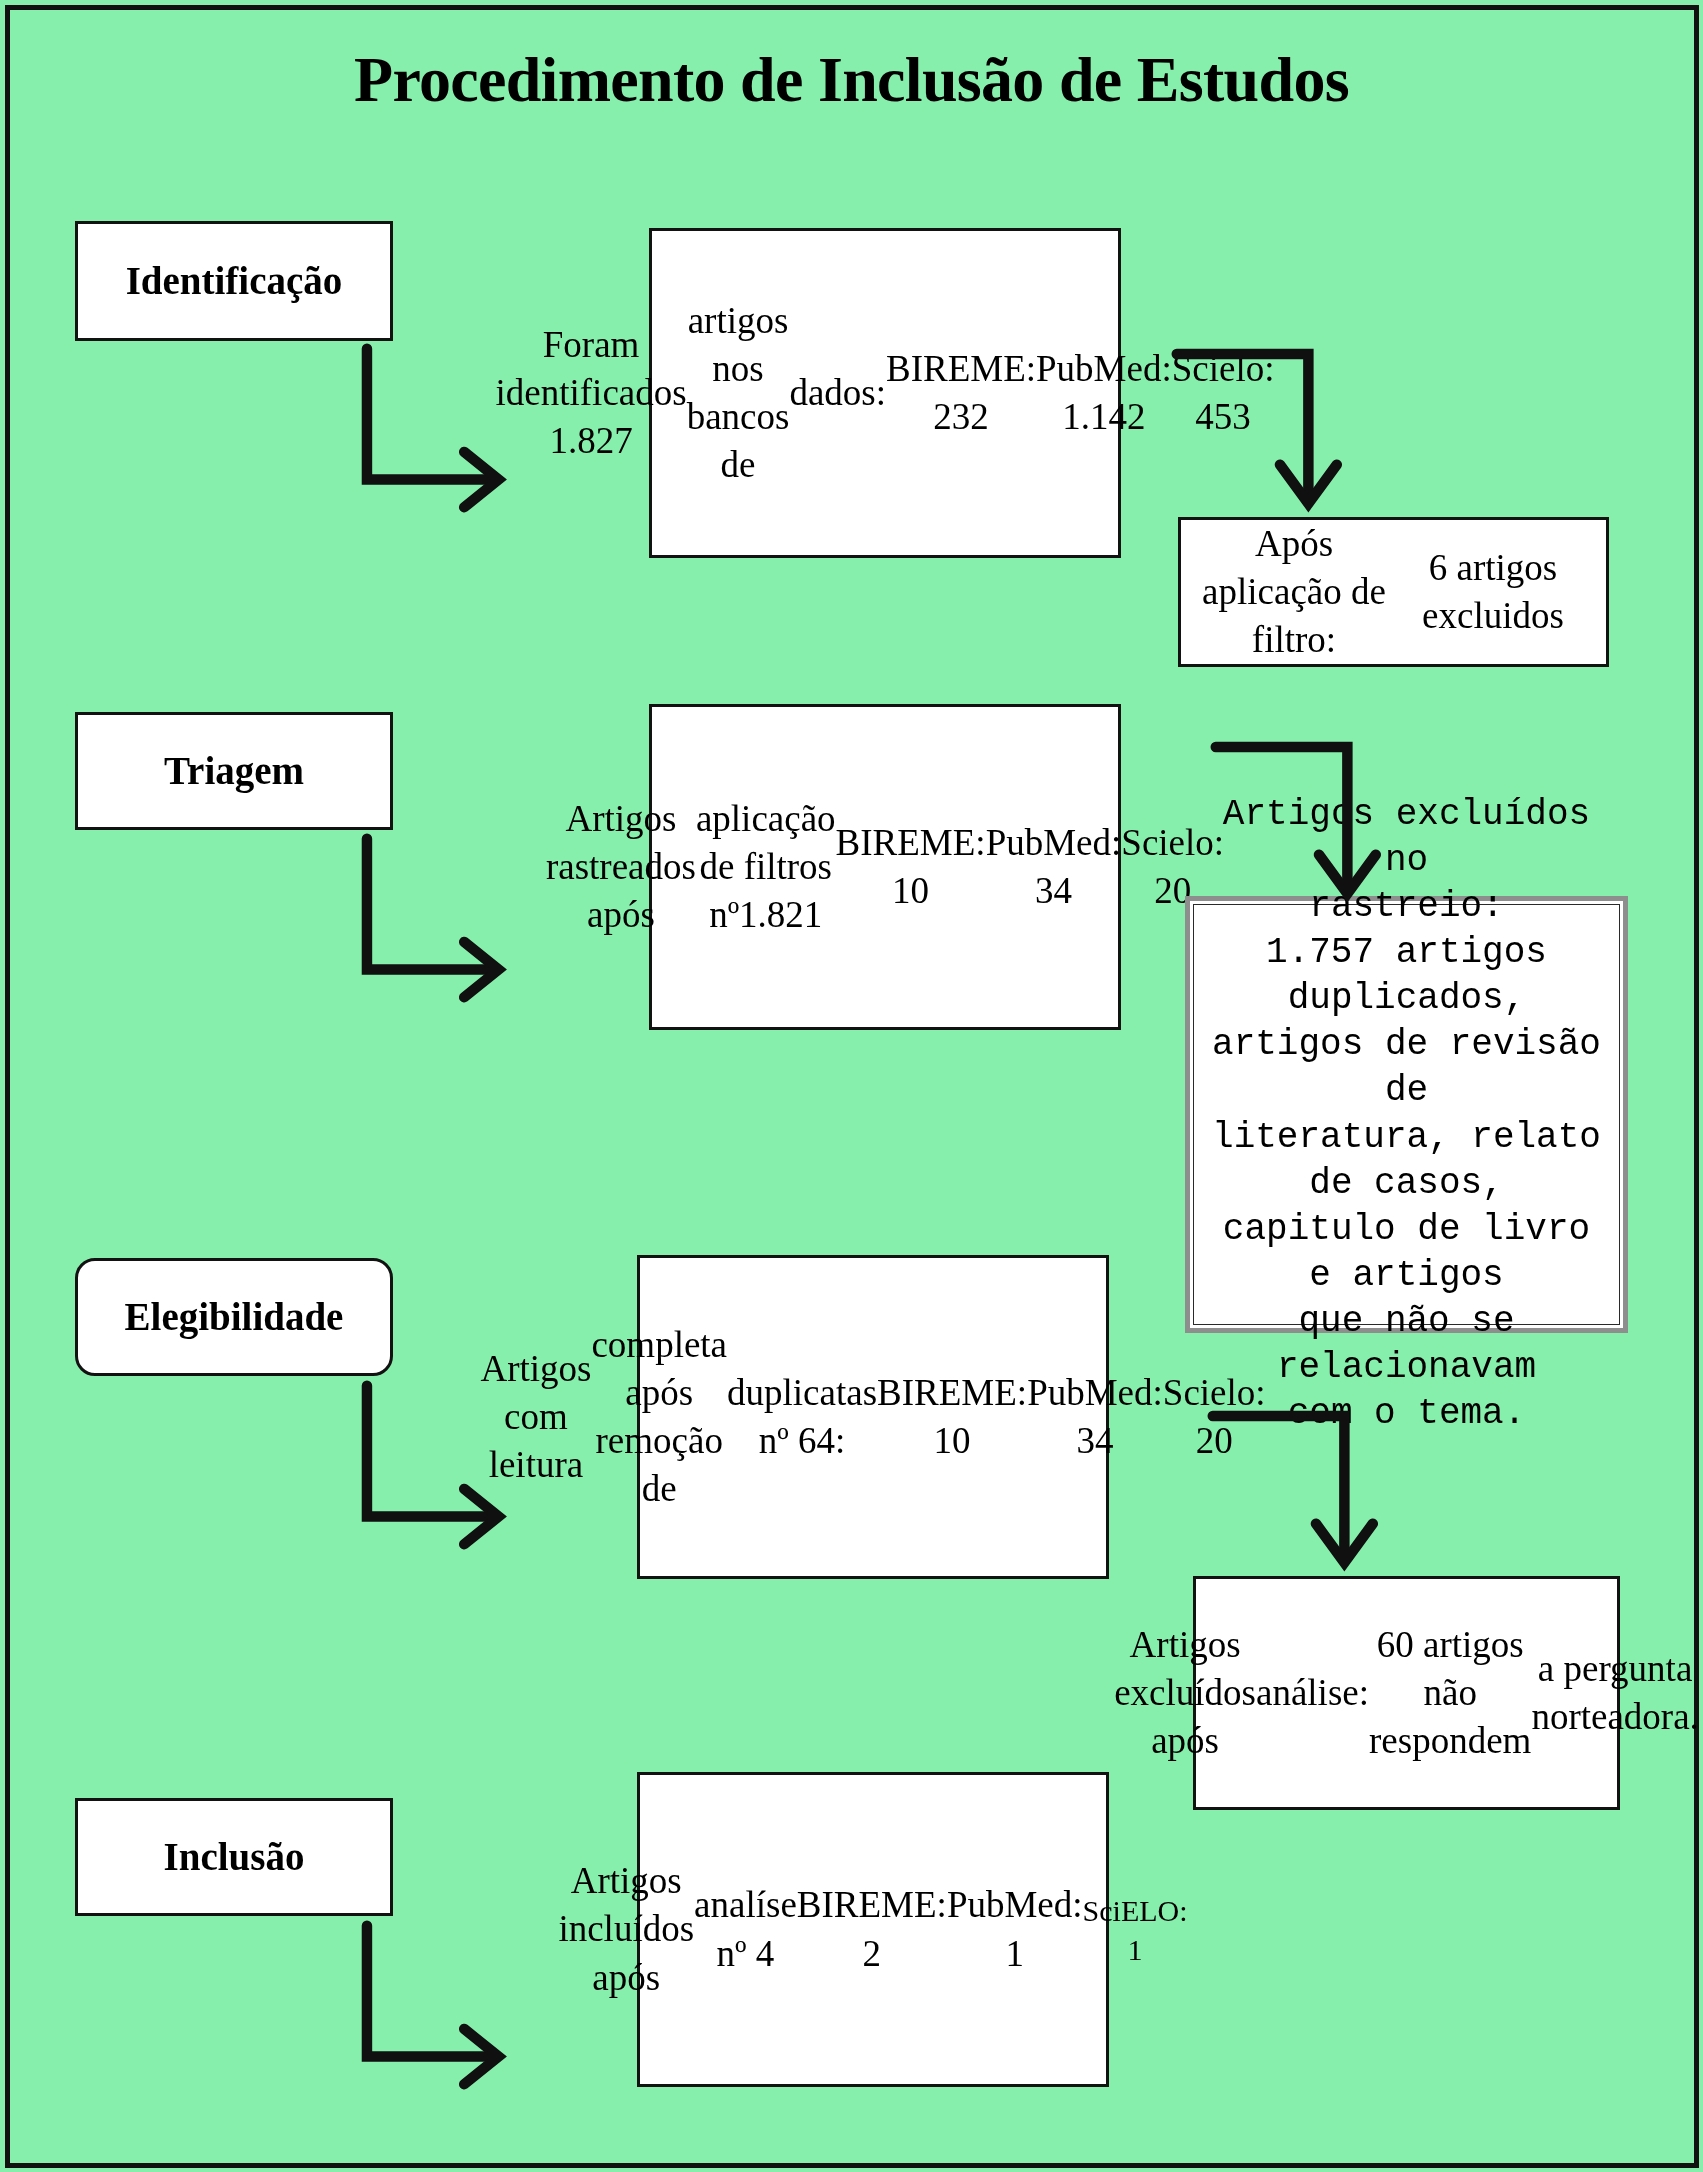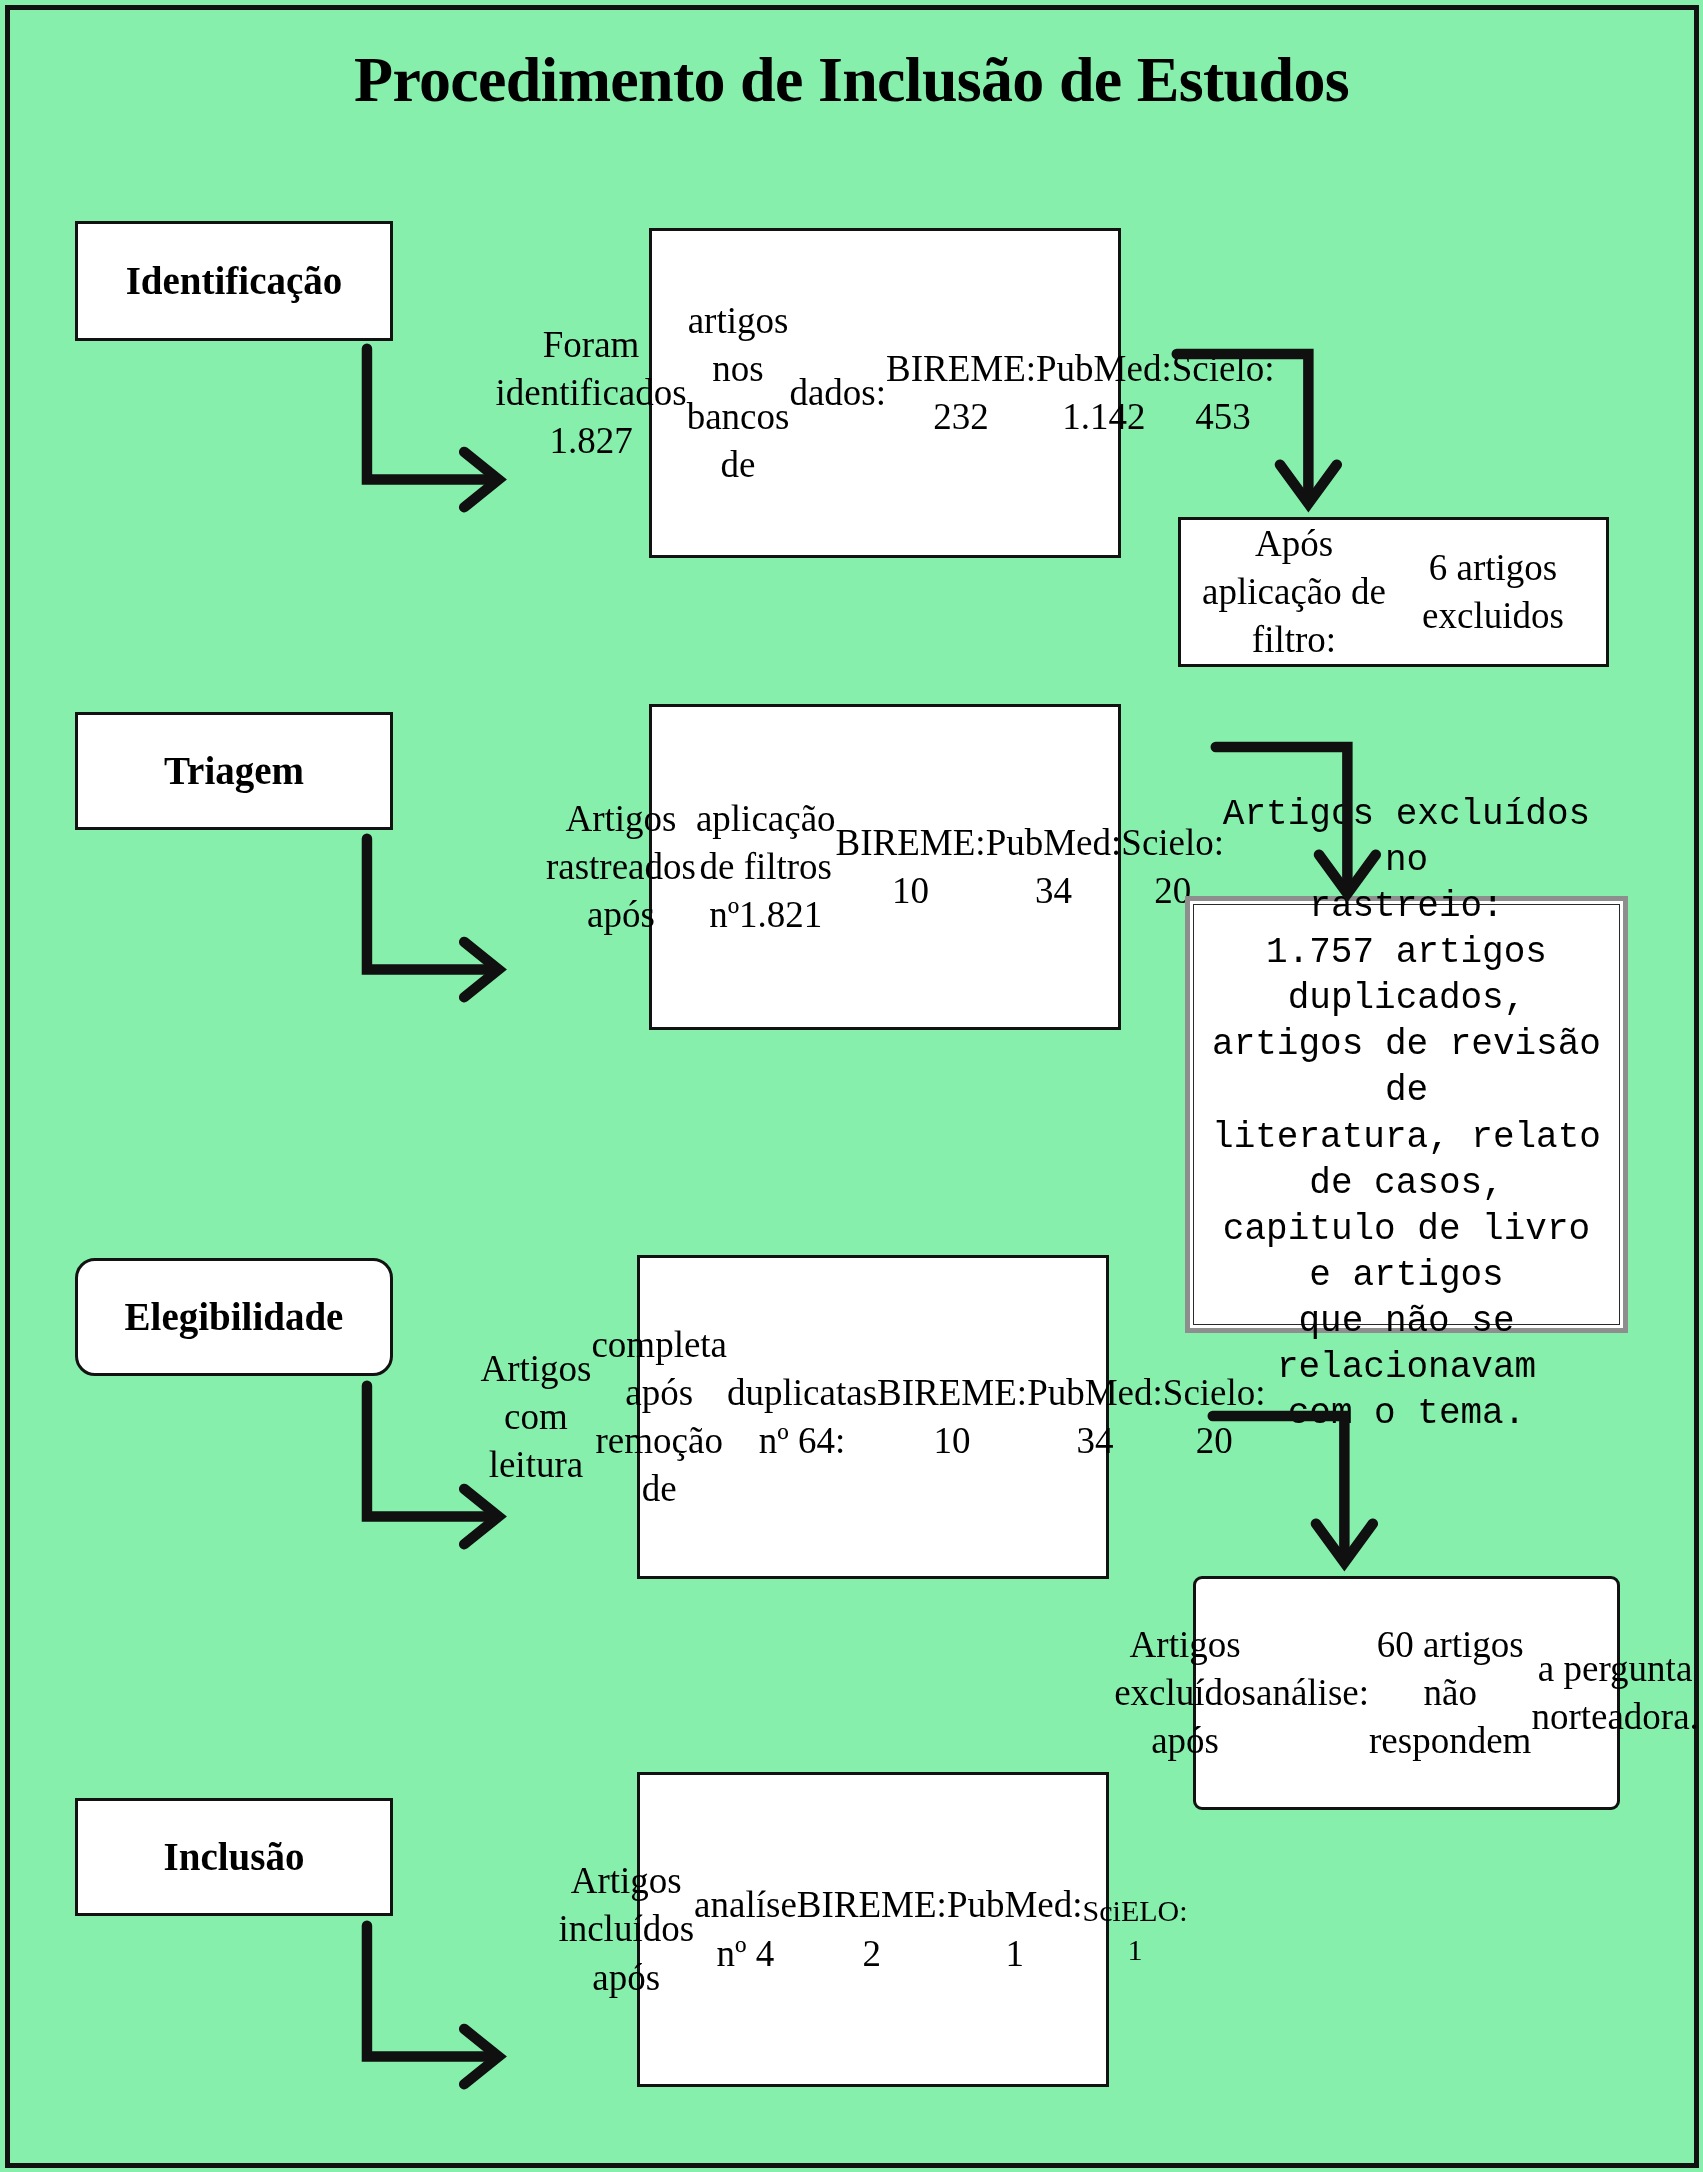--- a/index.html
+++ b/index.html
@@ -176,21 +176,21 @@
       <span class="ln">rastreio:</span>
       <span class="ln">1.757 artigos duplicados,</span>
       <span class="ln">artigos de revisão de</span>
       <span class="ln">literatura, relato de casos,</span>
       <span class="ln">capitulo de livro e artigos</span>
       <span class="ln">que não se relacionavam</span>
       <span class="ln">com o tema.</span>
     </div>
   </div>
 
-  <div class="box content-box" style="left:1193px; top:1576px; width:427px; height:234px;border-radius:9px;">
+  <div class="box content-box" style="left:1193px; top:1576px; width:427px; height:234px;">
     <span class="ln">Artigos excluídos após</span>
     <span class="ln">análise:</span>
     <span class="ln">60 artigos não respondem</span>
     <span class="ln">a pergunta norteadora.</span>
   </div>
 
   <svg class="arrow-svg" style="left:352px; top:341px;" width="172" height="165" viewBox="0 0 230 220">
     <path d="M 20 10 L 20 185 L 185 185" fill="none" stroke="#101010" stroke-width="14" stroke-linecap="round" stroke-linejoin="miter"></path>
     <path d="M 150 148 L 196 185 L 150 222" fill="none" stroke="#101010" stroke-width="14" stroke-linecap="round" stroke-linejoin="miter"></path>
   </svg>

